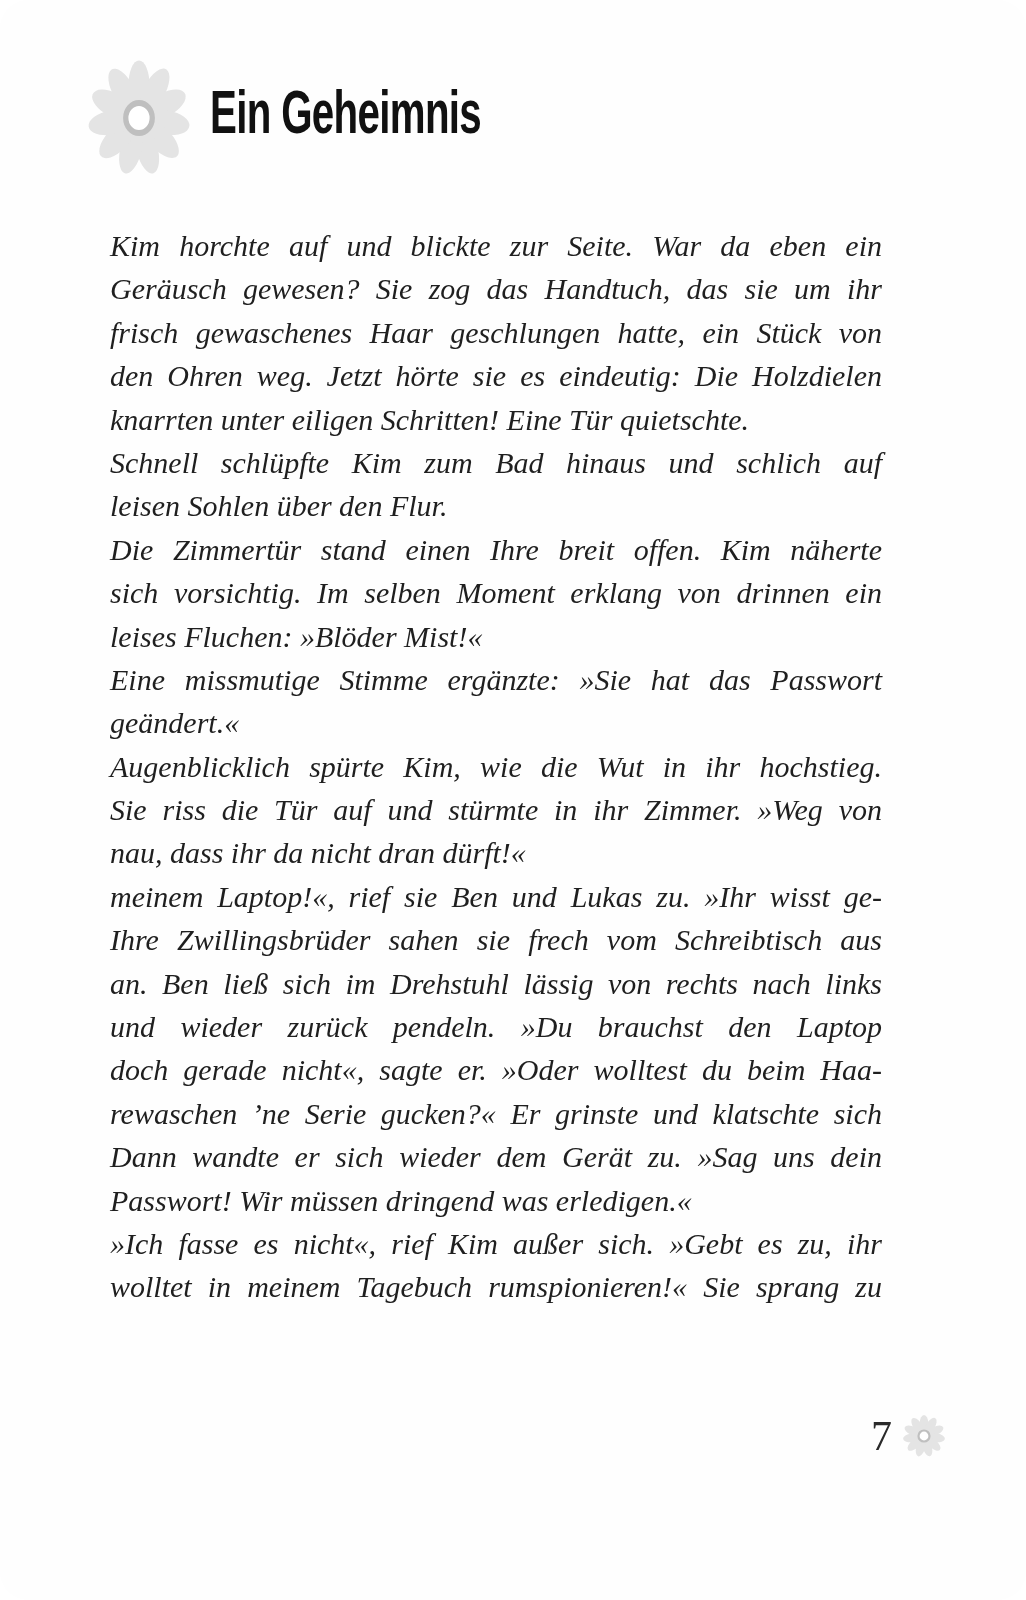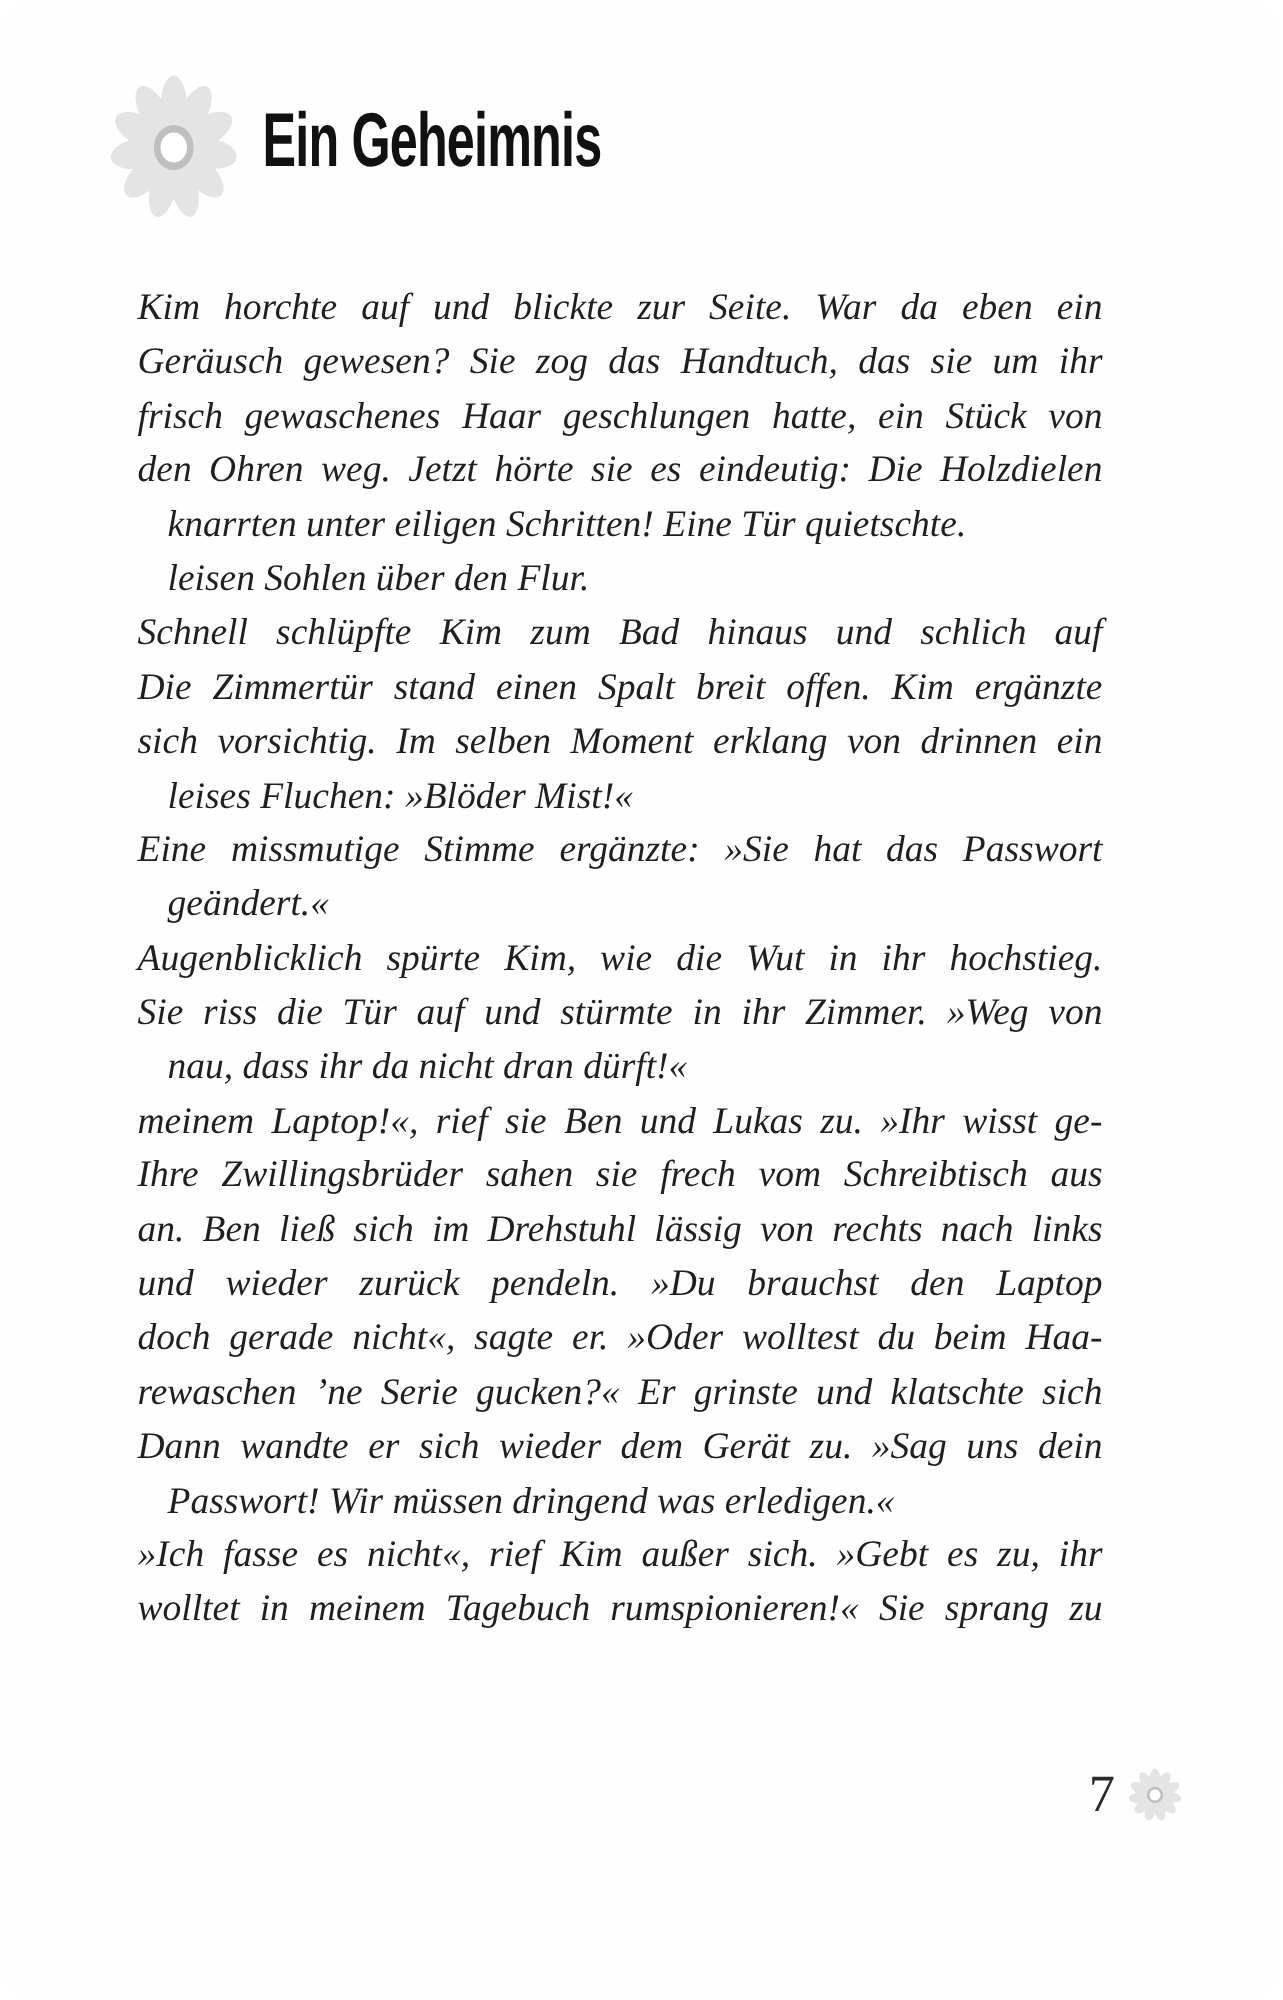--- a/index.html
+++ b/index.html
@@ -56,21 +56,20 @@
     font-style: italic;
   }
   .bodyline {
     text-align: justify;
     text-align-last: justify;
     height: 43.4px;
     overflow: visible;
   }
   .bodyline.para-end {
     text-align-last: left;
-    margin-left: 24px;
   }
   .page-footer {
     position: absolute;
     right: 80px;
     top: 1414px;
     display: flex;
     align-items: center;
     gap: 10px;
   }
   .page-number {
@@ -136,23 +135,23 @@
     </svg>
     <h1 class="chapter-title">Ein Geheimnis</h1>
   </header>
 
   <main class="text-block">
     <div class="bodyline">Kim horchte auf und blickte zur Seite. War da eben ein</div>
     <div class="bodyline">Geräusch gewesen? Sie zog das Handtuch, das sie um ihr</div>
     <div class="bodyline">frisch gewaschenes Haar geschlungen hatte, ein Stück von</div>
     <div class="bodyline">den Ohren weg. Jetzt hörte sie es eindeutig: Die Holzdielen</div>
     <div class="bodyline para-end">knarrten unter eiligen Schritten! Eine Tür quietschte.</div>
+    <div class="bodyline">Schnell schlüpfte Kim zum Bad hinaus und schlich auf</div>
     <div class="bodyline para-end">leisen Sohlen über den Flur.</div>
-    <div class="bodyline">Schnell schlüpfte Kim zum Bad hinaus und schlich auf</div>
-    <div class="bodyline">Die Zimmertür stand einen Spalt breit offen. Kim ergänzte</div>
+    <div class="bodyline">Die Zimmertür stand einen Ihre breit offen. Kim näherte</div>
     <div class="bodyline">sich vorsichtig. Im selben Moment erklang von drinnen ein</div>
     <div class="bodyline para-end">leises Fluchen: »Blöder Mist!«</div>
     <div class="bodyline">Eine missmutige Stimme ergänzte: »Sie hat das Passwort</div>
     <div class="bodyline para-end">geändert.«</div>
     <div class="bodyline">Augenblicklich spürte Kim, wie die Wut in ihr hochstieg.</div>
     <div class="bodyline">Sie riss die Tür auf und stürmte in ihr Zimmer. »Weg von</div>
     <div class="bodyline para-end">nau, dass ihr da nicht dran dürft!«</div>
     <div class="bodyline">meinem Laptop!«, rief sie Ben und Lukas zu. »Ihr wisst ge-</div>
     <div class="bodyline">Ihre Zwillingsbrüder sahen sie frech vom Schreibtisch aus</div>
     <div class="bodyline">an. Ben ließ sich im Drehstuhl lässig von rechts nach links</div>

